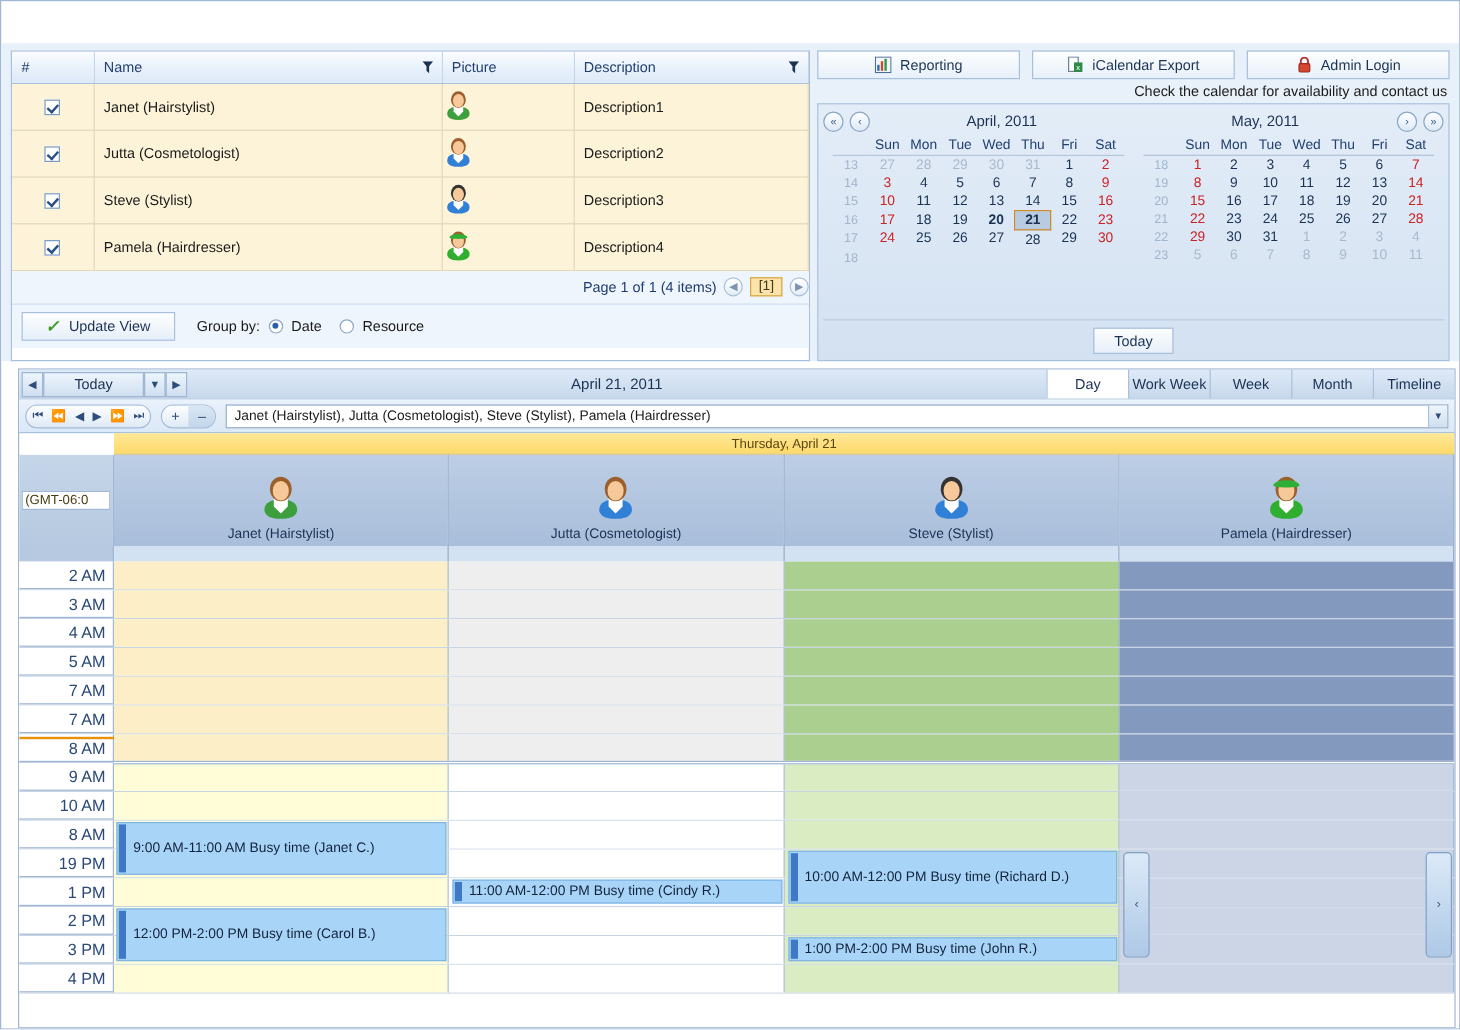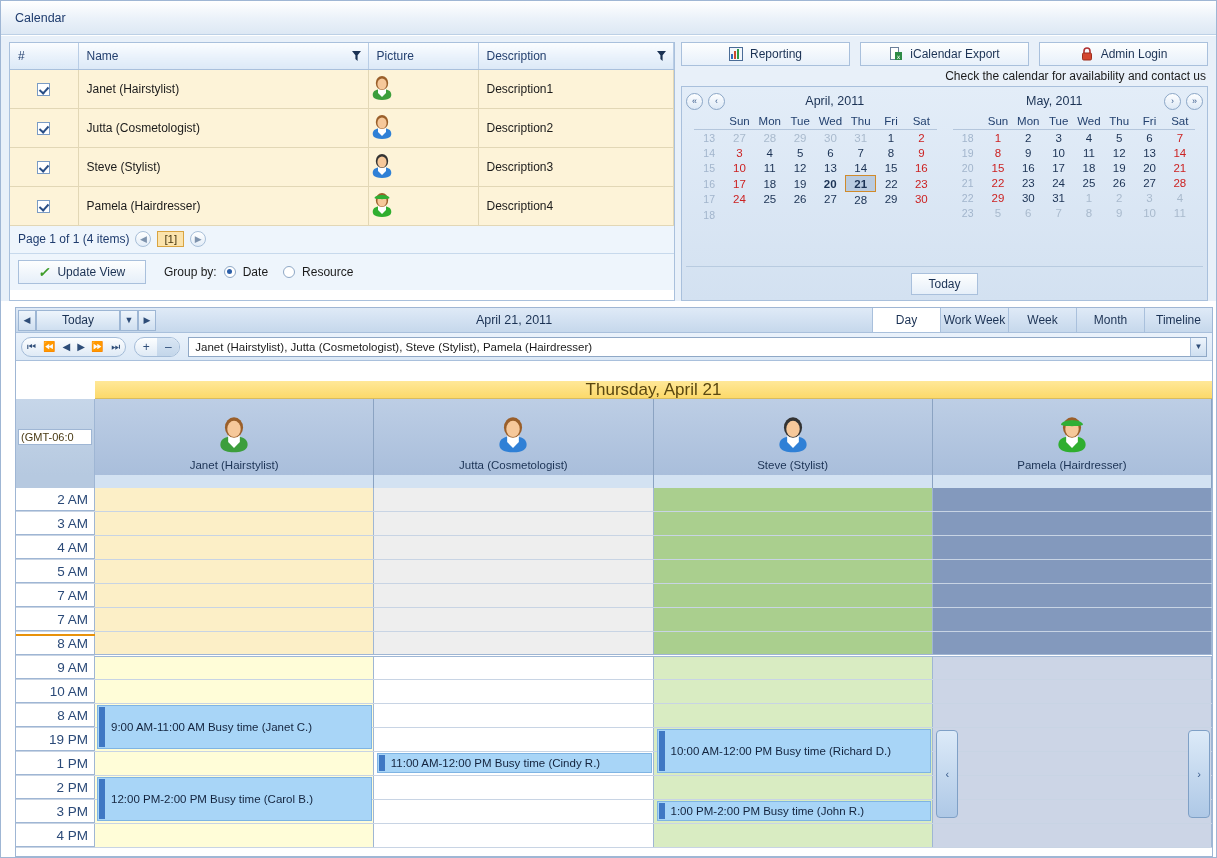--- a/index.html
+++ b/index.html
@@ -87,21 +87,21 @@
     width: 4px; height: 7px;
     border: solid #2a4f86; border-width: 0 2px 2px 0;
     transform: rotate(42deg);
   }
   .pagerbar {
     height: 28px;
     background: #eef5fc;
     border-bottom: 1px solid #c7d9ec;
     display: flex; align-items: center;
     padding-left: 8px; gap: 6px;
-    font-size: 12px; color: #1f3c6e;
+    font-size: 12px; color: #1f3c6e; justify-content: flex-end;
   }
   .rbtn {
     width: 16px; height: 16px; border-radius: 50%;
     border: 1px solid #a8bfd8;
     background: linear-gradient(to bottom,#ffffff,#e3edf8);
     display: inline-flex; align-items: center; justify-content: center;
     font-size: 9px; color: #7e93ad;
   }
   .pagebox {
     border: 1px solid #d9a441;
@@ -241,23 +241,22 @@
     background:linear-gradient(to bottom,#eef5fc,#cfdff0);
     border-left:1px solid #a9c0dc;
     display:flex;align-items:center;justify-content:center;font-size:8px;color:#2e4d78;
   }
 
   .dayhdr {
     height: 18px;
     background: linear-gradient(to bottom,#ffe898,#fcd96a);
     border-bottom:1px solid #d9bc5f;
     display:flex;align-items:center;justify-content:center;
-    font-size:17px;color:#5a4710;
+    font-size:11px;color:#5a4710;
     margin-left:79px;
-    margin-top:20px;
   }
   .reshdrrow { display:flex; height:76px; }
   .tzcell {
     width:79px; background:linear-gradient(to bottom,#c6d6e9,#b6c9e0);
     border-right:1px solid #9fb6d4;
     display:flex;align-items:center;justify-content:center;
   }
   .tzlabel {
     background:#fff;border:1px solid #9fb6d4;font-size:11px;color:#4a3a13;
     padding:1px 2px;white-space:nowrap;overflow:hidden;width:74px;
@@ -307,23 +306,20 @@
   }
   .nowline { position:absolute; height:2px; background:#e8920b; }
   .breakline { position:absolute; height:3px; background:#ffffff; border-top:1px solid #9fb6d4; border-bottom:1px solid #9fb6d4;}
   svg { display:block; }
 </style>
 </head>
 <body>
 
 <div class="app">
 
-  <div class="titlebar">
-    <span>Calendar</span>
-  </div>
 
   <div class="topzone">
 
     <div class="gridpanel">
       <table class="resgrid">
         <colgroup>
             <col style="width:68px">
             <col style="width:290px">
             <col style="width:110px">
             <col>

